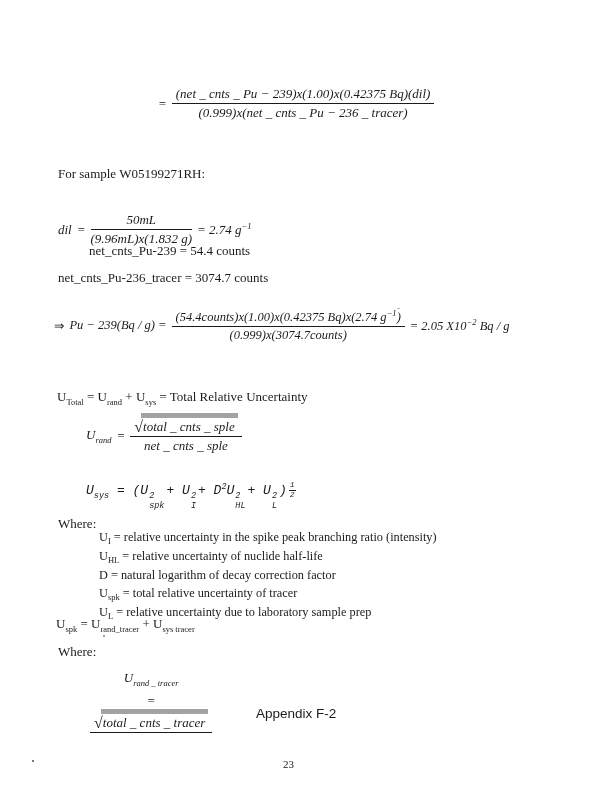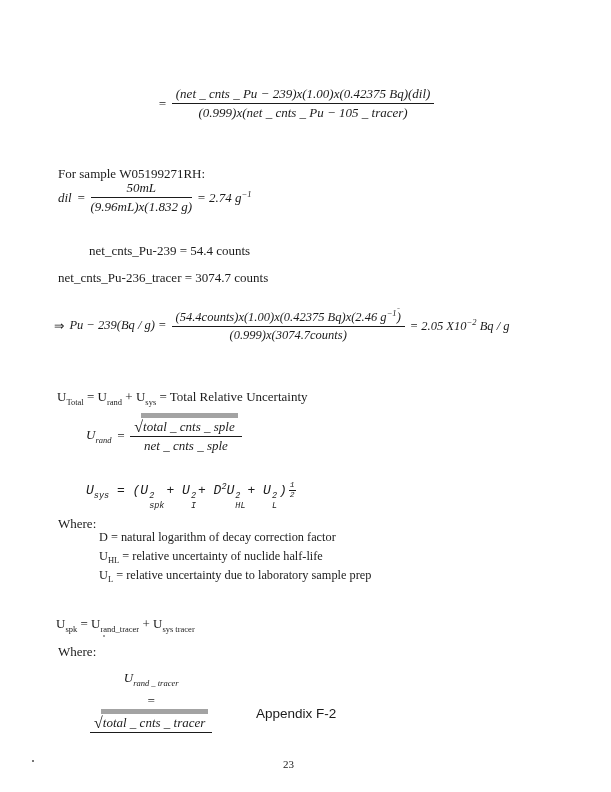--- a/index.html
+++ b/index.html
@@ -31,44 +31,44 @@
 </style>
 </head>
 <body>
 
 <div class="page">
 
   <div class="abs eq-row math" style="left:158px; top:86px;">
     <span>=</span>
     <span class="frac">
       <span class="num">(net _ cnts _ Pu − 239)x(1.00)x(0.42375 Bq)(dil)</span>
-      <span class="den">(0.999)x(net _ cnts _ Pu − 105 _ tracer)</span>
+      <span class="den">(0.999)x(net _ cnts _ Pu − 236 _ tracer)</span>
     </span>
   </div>
 
   <div class="abs txt" style="left:58px; top:166px;">For sample W05199271RH:</div>
 
-  <div class="abs eq-row math" style="left:58px; top:180px;">
+  <div class="abs eq-row math" style="left:58px; top:212px;">
     <span>dil</span>
     <span>=</span>
     <span class="frac">
       <span class="num">50mL</span>
       <span class="den">(9.96mL)x(1.832 g)</span>
     </span>
     <span><span>= 2.74 g</span><sup>−1</sup></span>
   </div>
 
   <div class="abs txt" style="left:64px; top:243px;margin-left:25px;">net_cnts_Pu-239 = 54.4 counts</div>
   <div class="abs txt" style="left:58px; top:270px;">net_cnts_Pu-236_tracer = 3074.7 counts</div>
 
   <div class="abs eq-row math" style="left:54px; top:308px; font-size:12.5px;">
     <span style="font-style:normal;">⇒</span>
     <span>Pu − 239(Bq / g) =</span>
     <span class="frac">
-      <span class="num"><span>(54.4counts)x(1.00)x(0.42375 Bq)x(2.46 g</span><sup>−1</sup><span>)</span></span>
+      <span class="num"><span>(54.4counts)x(1.00)x(0.42375 Bq)x(2.74 g</span><sup>−1</sup><span>)</span></span>
       <span class="den">(0.999)x(3074.7counts)</span>
     </span>
     <span><span>= 2.05 X10</span><sup>−2</sup> <span>Bq / g</span></span>
   </div>
 
 
   <div class="abs txt" style="left:57px; top:389px;"><span>U</span><sub>Total</sub><span> = U</span><sub>rand</sub><span> + U</span><sub>sys</sub><span> = Total Relative Uncertainty</span></div>
 
   <div class="abs eq-row math" style="left:86px; top:418px;">
     <span><span>U</span><sub>rand</sub></span>
@@ -92,22 +92,24 @@
         <span>2</span>
         <span>L</span>
       </span><span>)</span><span class="exphalf">
         <span class="ehn">1</span>
         <span>2</span>
       </span></div>
 
   <div class="abs txt" style="left:58px; top:516px;">Where:</div>
 
   <div class="abs defs" style="left:99px; top:530px;">
+    <div><span>U</span><sub>I</sub><span> = relative uncertainty in the spike peak branching ratio (intensity)</span></div>
+    <div><span>U</span><sub>HL</sub><span> = relative uncertainty of nuclide half-life</span></div>
     <div><span>D</span><sub></sub><span> = natural logarithm of decay correction factor</span></div>
-    <div><span>U</span><sub>HL</sub><span> = relative uncertainty of nuclide half-life</span></div>
+    <div><span>U</span><sub>spk</sub><span> = total relative uncertainty of tracer</span></div>
     <div><span>U</span><sub>L</sub><span> = relative uncertainty due to laboratory sample prep</span></div>
   </div>
 
   <div class="abs txt" style="left:56px; top:616px;"><span>U</span><sub>spk</sub><span> =  U</span><sub>rand_tracer</sub><span> + U</span><sub>sys tracer</sub></div>
 
   <div class="abs txt" style="left:58px; top:644px;">Where:</div>
 
   <div class="abs eq-row math" style="left:90px; top:670px;flex-direction:column;">
     <span><span>U</span><sub>rand _ tracer</sub></span>
     <span>=</span>

